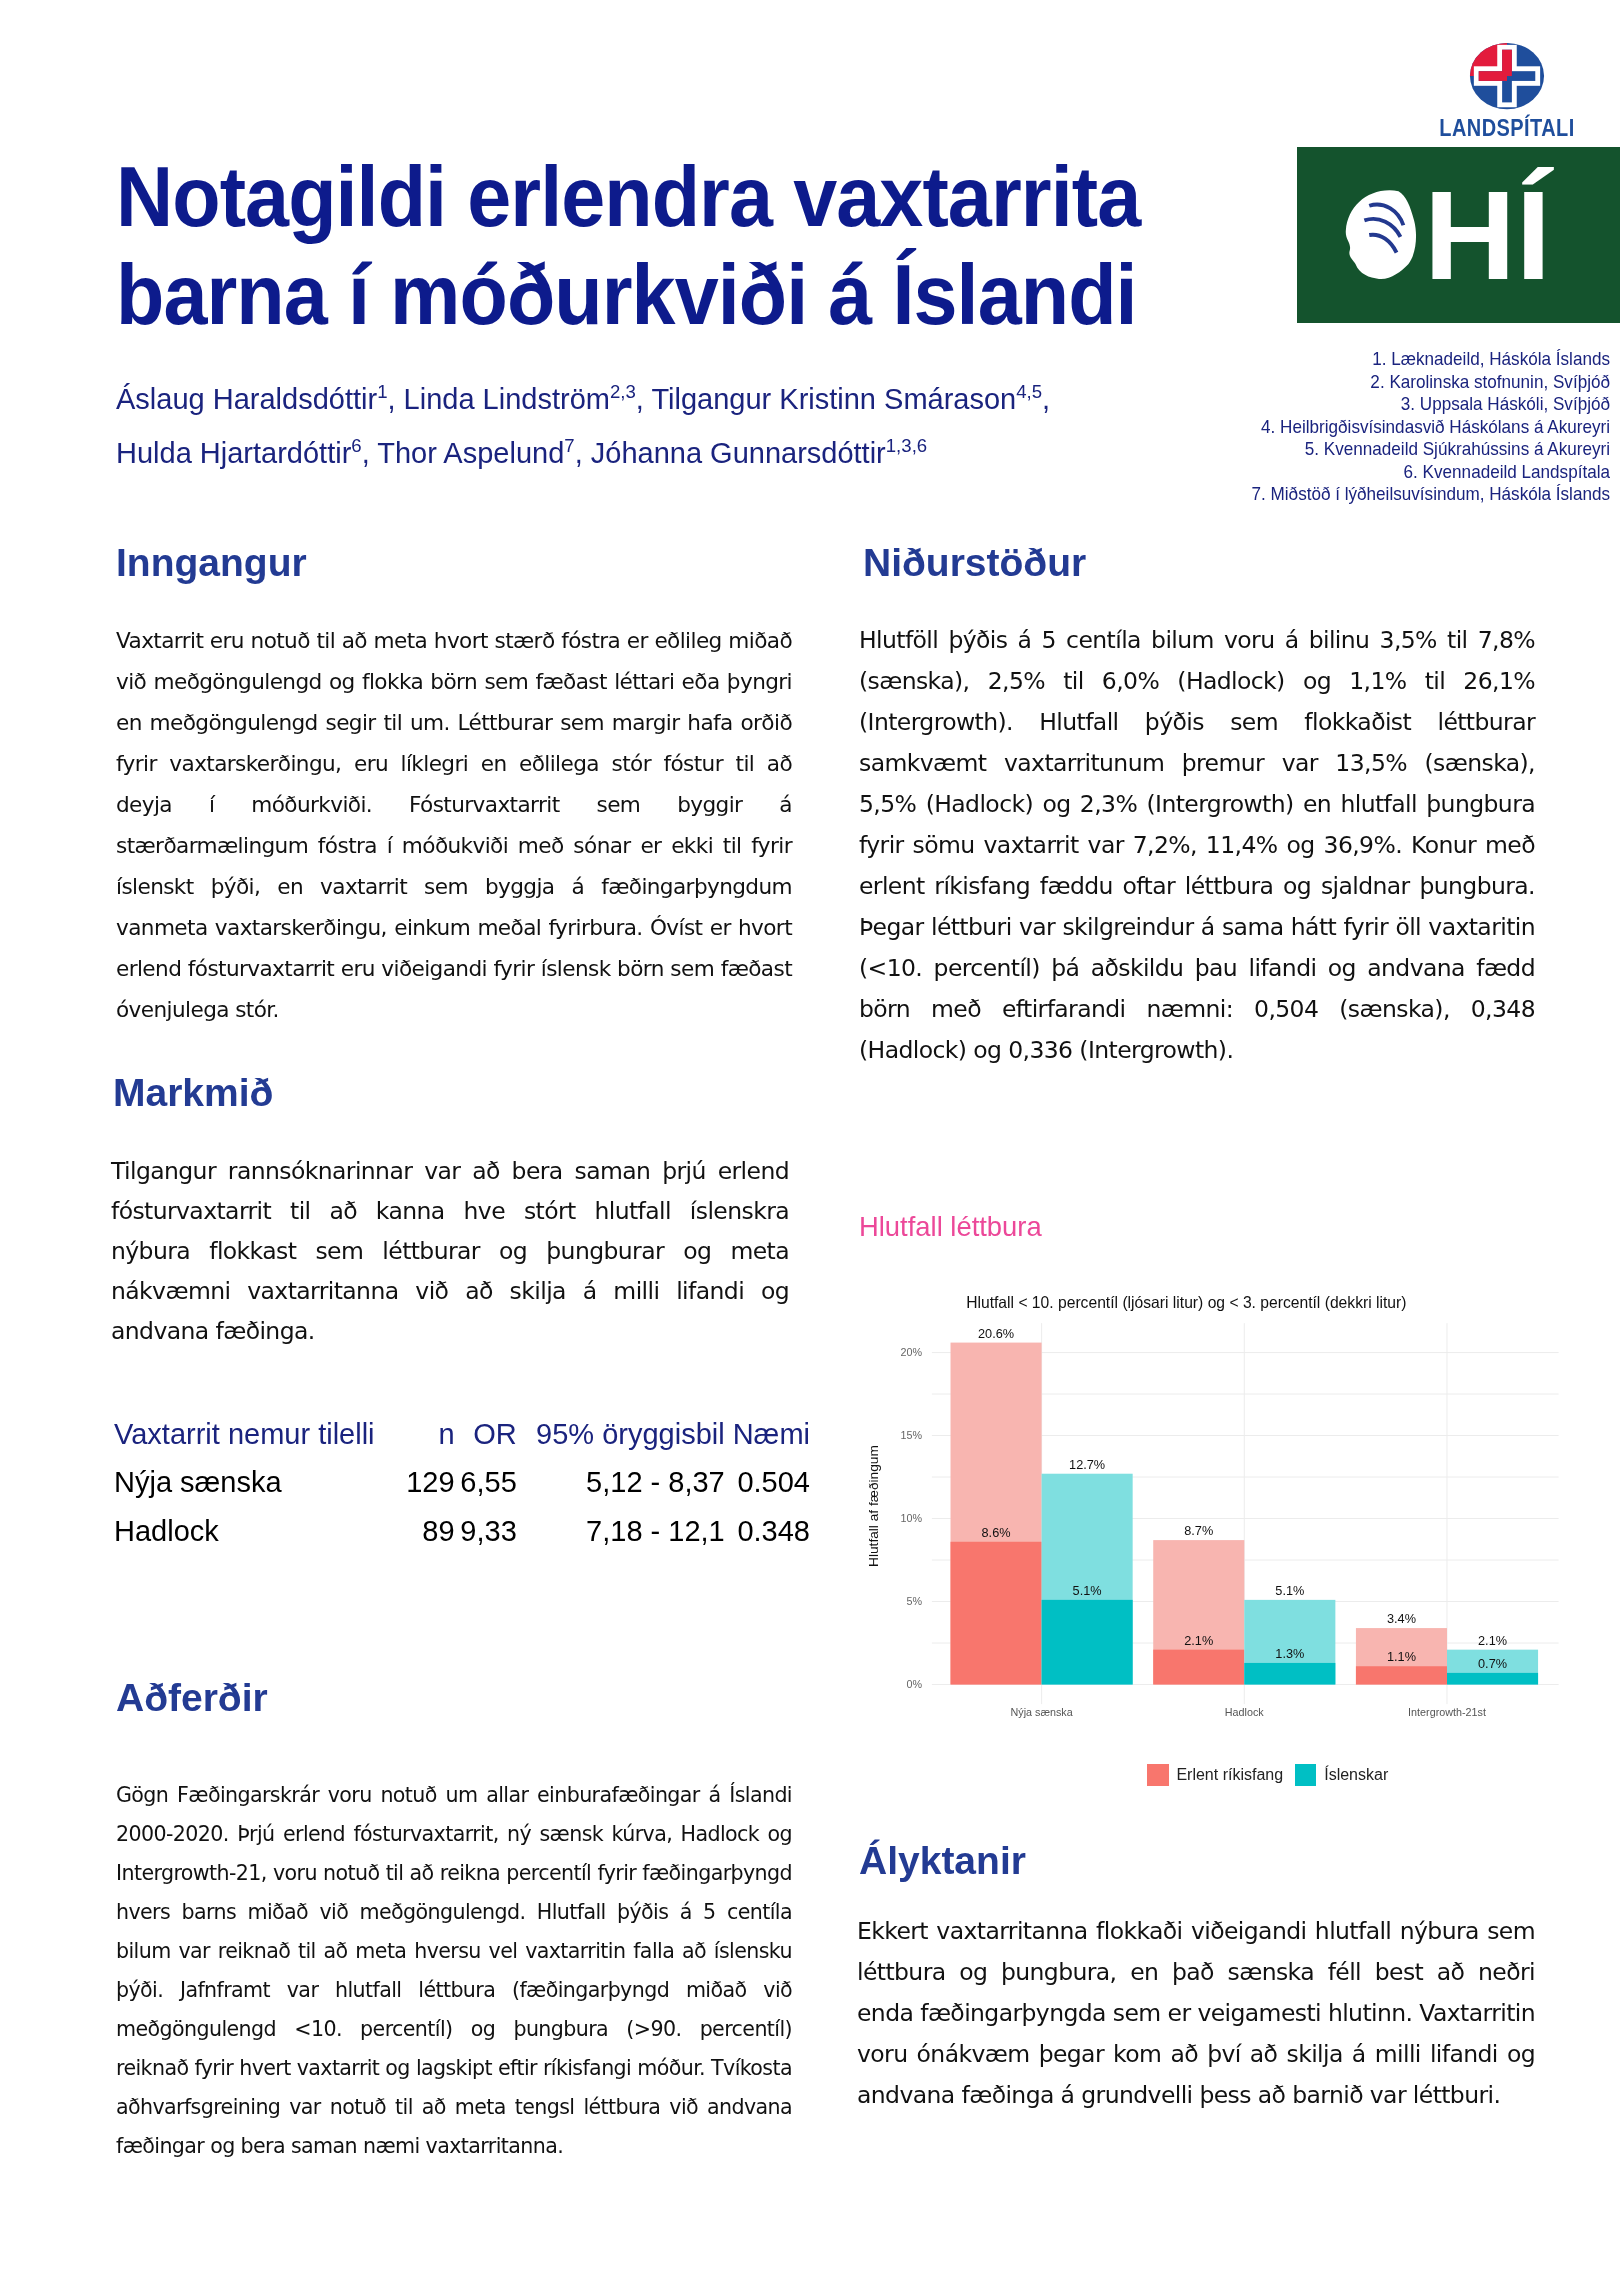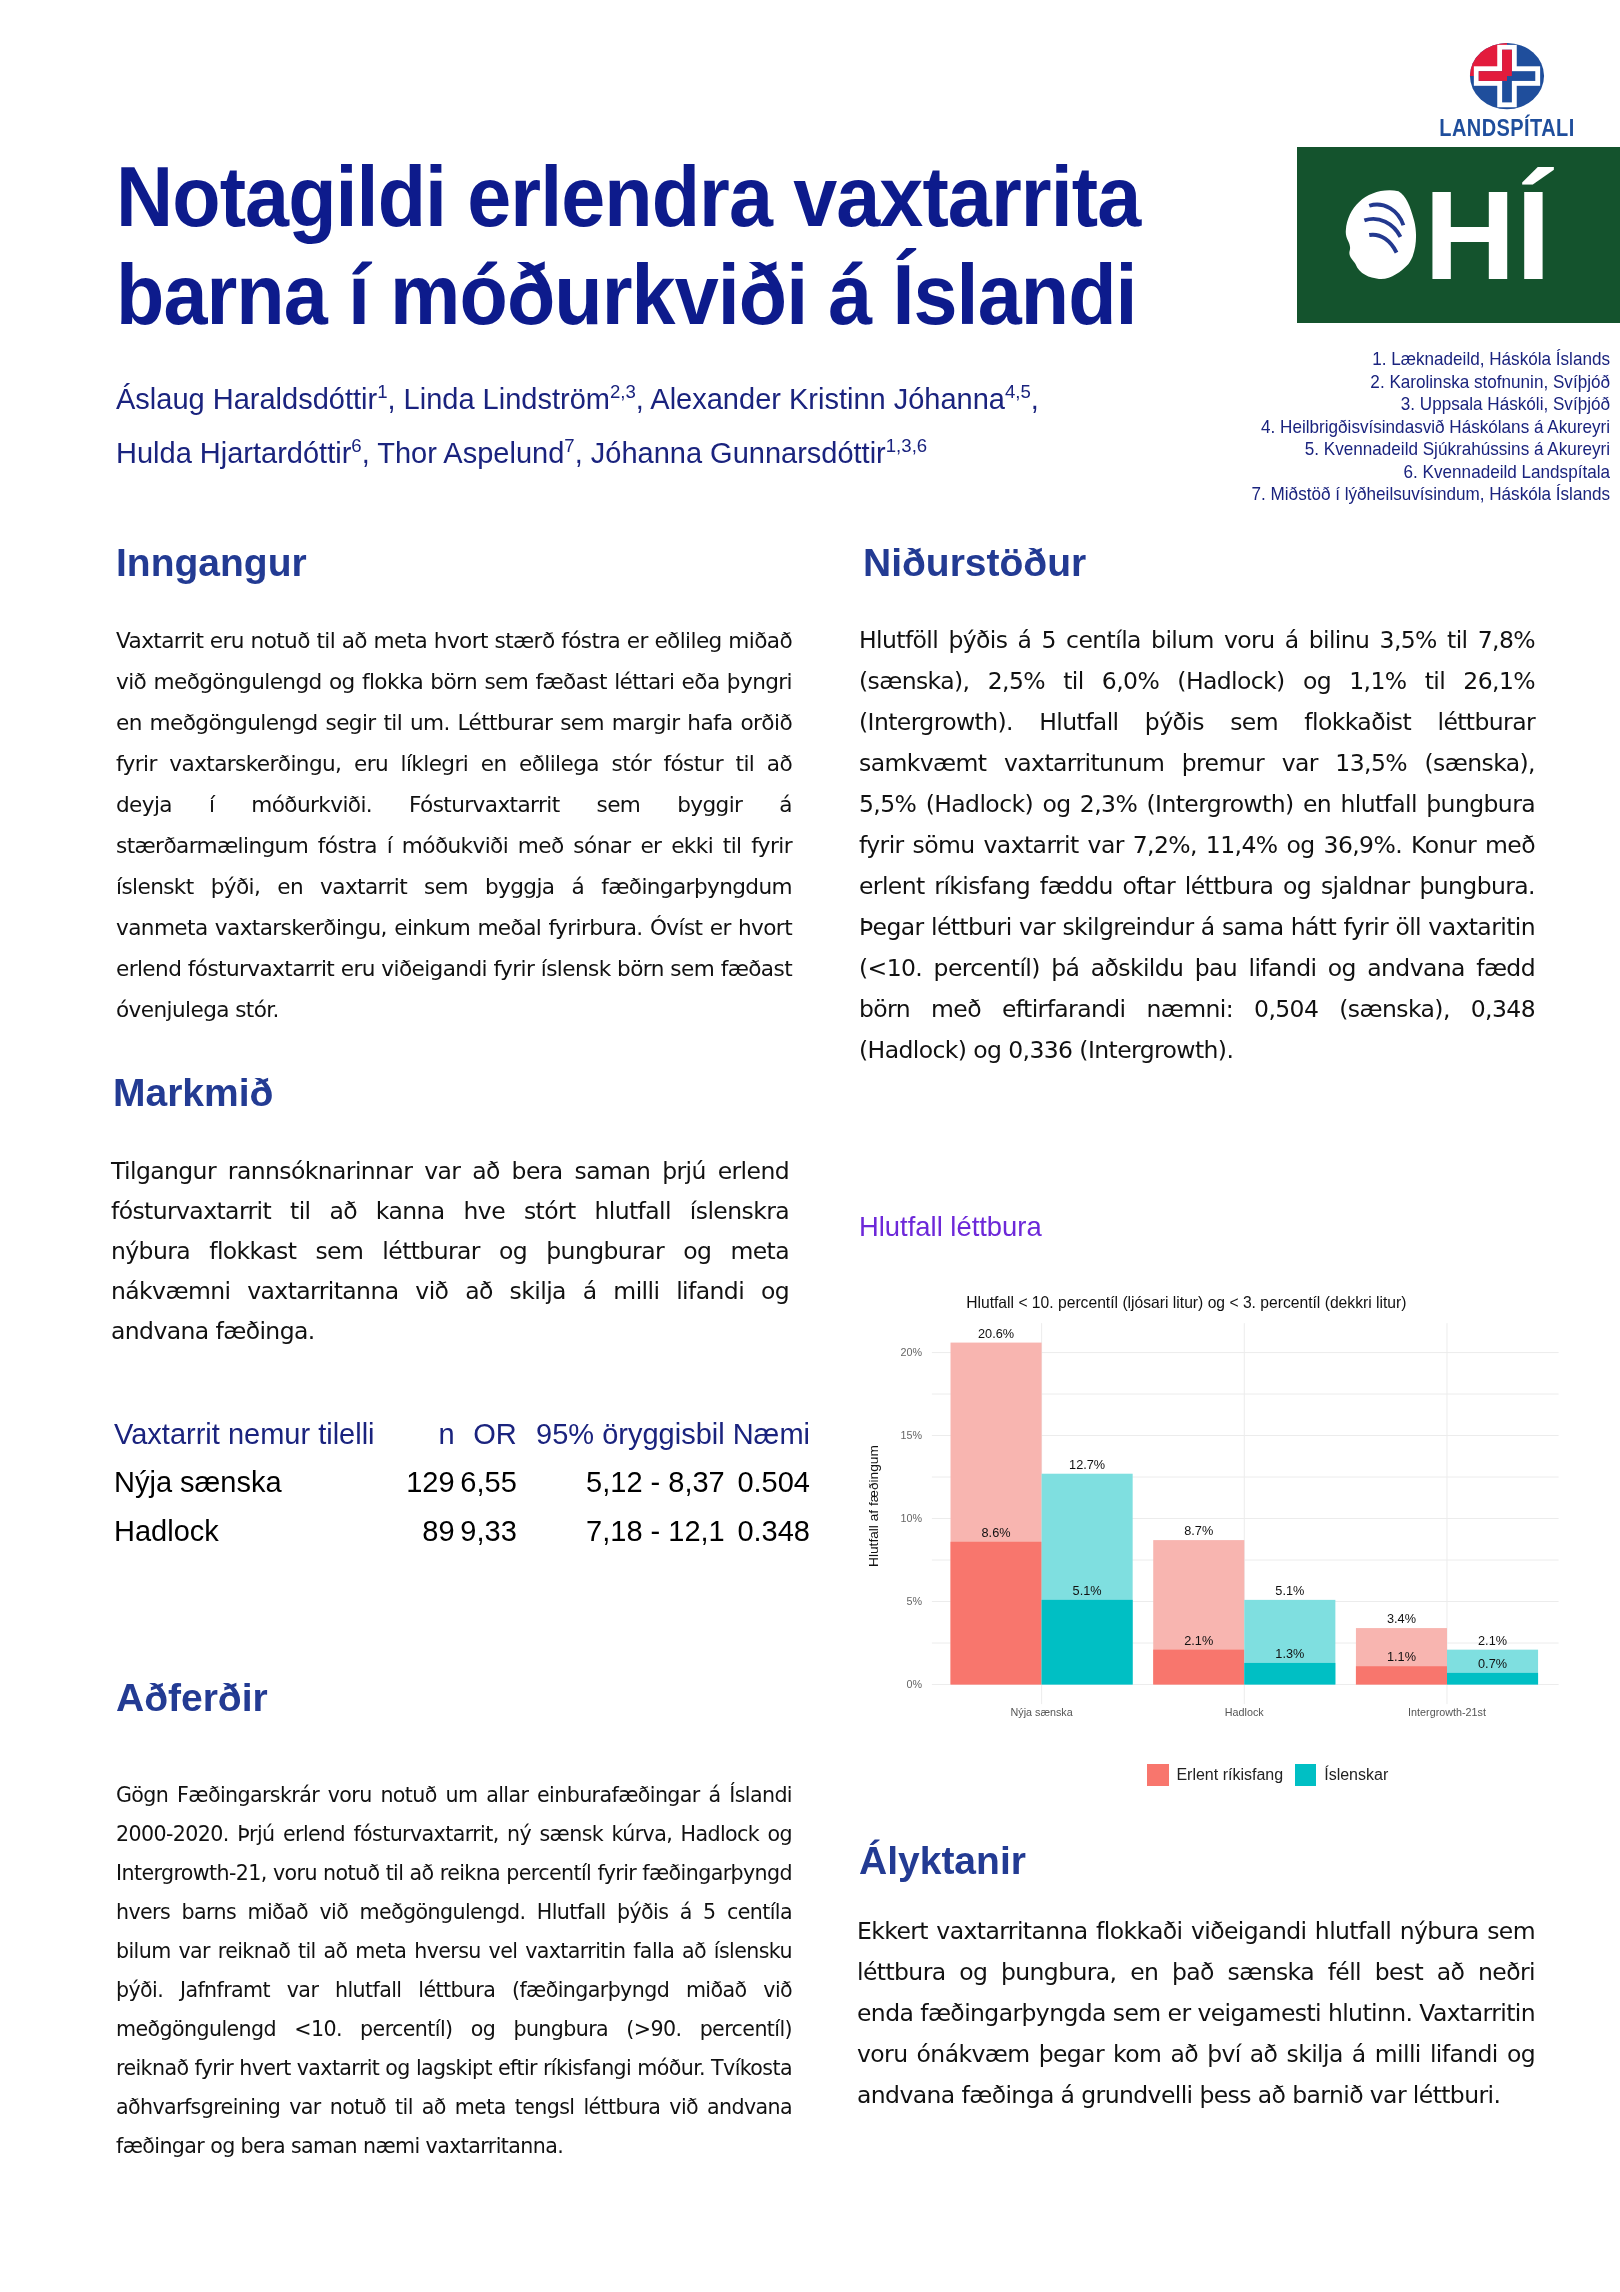--- a/index.html
+++ b/index.html
@@ -9,42 +9,42 @@
   .authors { left:116px; top:372px; width:1127px; font-size:29px; line-height:54px; color:#1a237e; }
   .authors sup { font-size:18.6px; vertical-align:super; line-height:0; }
   .affils { right:9.8px; top:348px; width:549px; text-align:right; font-size:18.6px; line-height:22.5px; color:#1a237e; transform:scaleX(0.92); transform-origin:right top; }
   .logo-lsh { left:1409px; top:39px; width:196px; height:108px; }
   .lsh-text { position:absolute; left:0; top:76px; width:196px; text-align:center; font-weight:bold; font-size:23.5px; color:#1f4e9c; letter-spacing:0.5px; transform:scaleX(0.85); }
   .logo-hi { left:1297px; top:147px; width:323px; height:176px; background:#14532d; }
   .hi-text { position:absolute; left:127px; top:14.7px; font-weight:bold; font-size:127px; color:#fff; line-height:147px; }
   .heading { font-weight:bold; font-size:39px; color:#233b93; }
   .body { font-family:"DejaVu Sans", sans-serif; font-size:21.6px; line-height:41px; text-align:justify; color:#111; letter-spacing:-0.6px; }
   .body.sm { font-size:20.6px; line-height:39px;margin-top:36px; }
-  .subhead { font-size:27.4px; color:#6d28d9; }
+  .subhead { font-size:27.4px; color:#ec4899; }
   table.res { border-collapse:collapse; font-size:29px; }
   table.res th { font-weight:normal; color:#1a237e; padding:0; height:47px; text-align:right; }
   table.res td { padding:0; height:49px; text-align:right; color:#000; }
   table.res th:first-child, table.res td:first-child { text-align:left; }
   .chart-box { left:858px; top:1284px; width:706px; height:519px; }
   .legend { left:1147px; top:1764px; font-size:16px; color:#222; display:flex; align-items:center; gap:7.8px; }
   .sw { width:21.6px; height:21.6px; display:inline-block; }
 </style>
 </head>
 <body>
 
 <div class="abs title">
   <div>Notagildi erlendra vaxtarrita</div>
   <div>barna í móðurkviði á Íslandi</div>
 </div>
 
 <div class="abs authors">
   <div>
     <span>Áslaug Haraldsdóttir</span><sup>1</sup><span>, </span>
     <span>Linda Lindström</span><sup>2,3</sup><span>, </span>
-    <span>Alexander Kristinn Jóhanna</span><sup>4,5</sup><span>,</span>
+    <span>Tilgangur Kristinn Smárason</span><sup>4,5</sup><span>,</span>
   </div>
   <div>
     <span>Hulda Hjartardóttir</span><sup>6</sup><span>, </span>
     <span>Thor Aspelund</span><sup>7</sup><span>, </span>
     <span>Jóhanna Gunnarsdóttir</span><sup>1,3,6</sup>
   </div>
 </div>
 
 <div class="abs logo-lsh">
   <svg width="196" height="78" viewBox="0 0 200 80">

